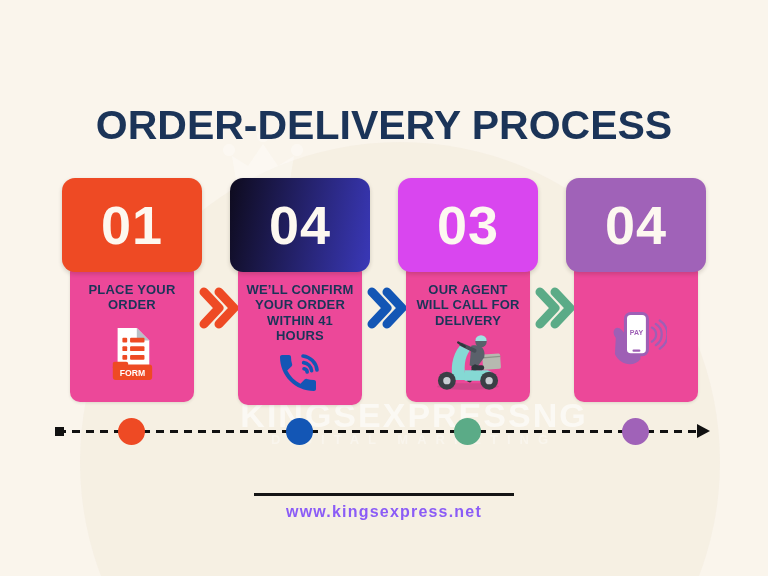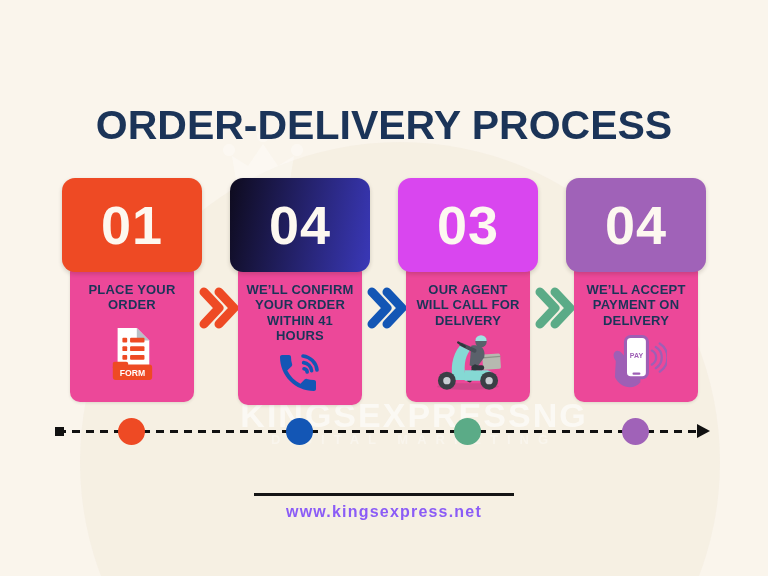--- a/index.html
+++ b/index.html
@@ -204,21 +204,20 @@
           </svg>
         </div>
       </div>
     </div>
 
     <div class="step-col">
       <div class="num-card" style="background: rgb(160, 98, 184);">
         <span class="num">04</span>
       </div>
       <div class="text-card">
-        <div class="step-label">WE’LL ACCEPT PAYMENT ON DELIVERY</div>
         <div class="icon-box">
           <svg width="62" height="58" viewBox="0 0 70 66">
             <path d="M12 32 C6 24 12 16 19 23 L26 31 L26 50 L40 50 L40 56 C32 66 16 62 11 50 Z" fill="#9e5fb5"></path>
             <rect x="23" y="4" width="25" height="47" rx="6" fill="#ffffff" stroke="#9e5fb5" stroke-width="3.5"></rect>
             <rect x="31" y="45" width="9" height="2.5" rx="1.2" fill="#9e5fb5"></rect>
             <text x="35.5" y="28" text-anchor="middle" font-family="Liberation Sans, sans-serif" font-size="8" font-weight="bold" fill="#9e5fb5">PAY</text>
             <path d="M53 20 a9 9 0 0 1 0 16" fill="none" stroke="#9e5fb5" stroke-width="2.6" stroke-linecap="round"></path>
             <path d="M57.5 16 a14 14 0 0 1 0 24" fill="none" stroke="#9e5fb5" stroke-width="2.6" stroke-linecap="round"></path>
             <path d="M62 12 a19 19 0 0 1 0 32" fill="none" stroke="#9e5fb5" stroke-width="2.6" stroke-linecap="round"></path>
           </svg>

